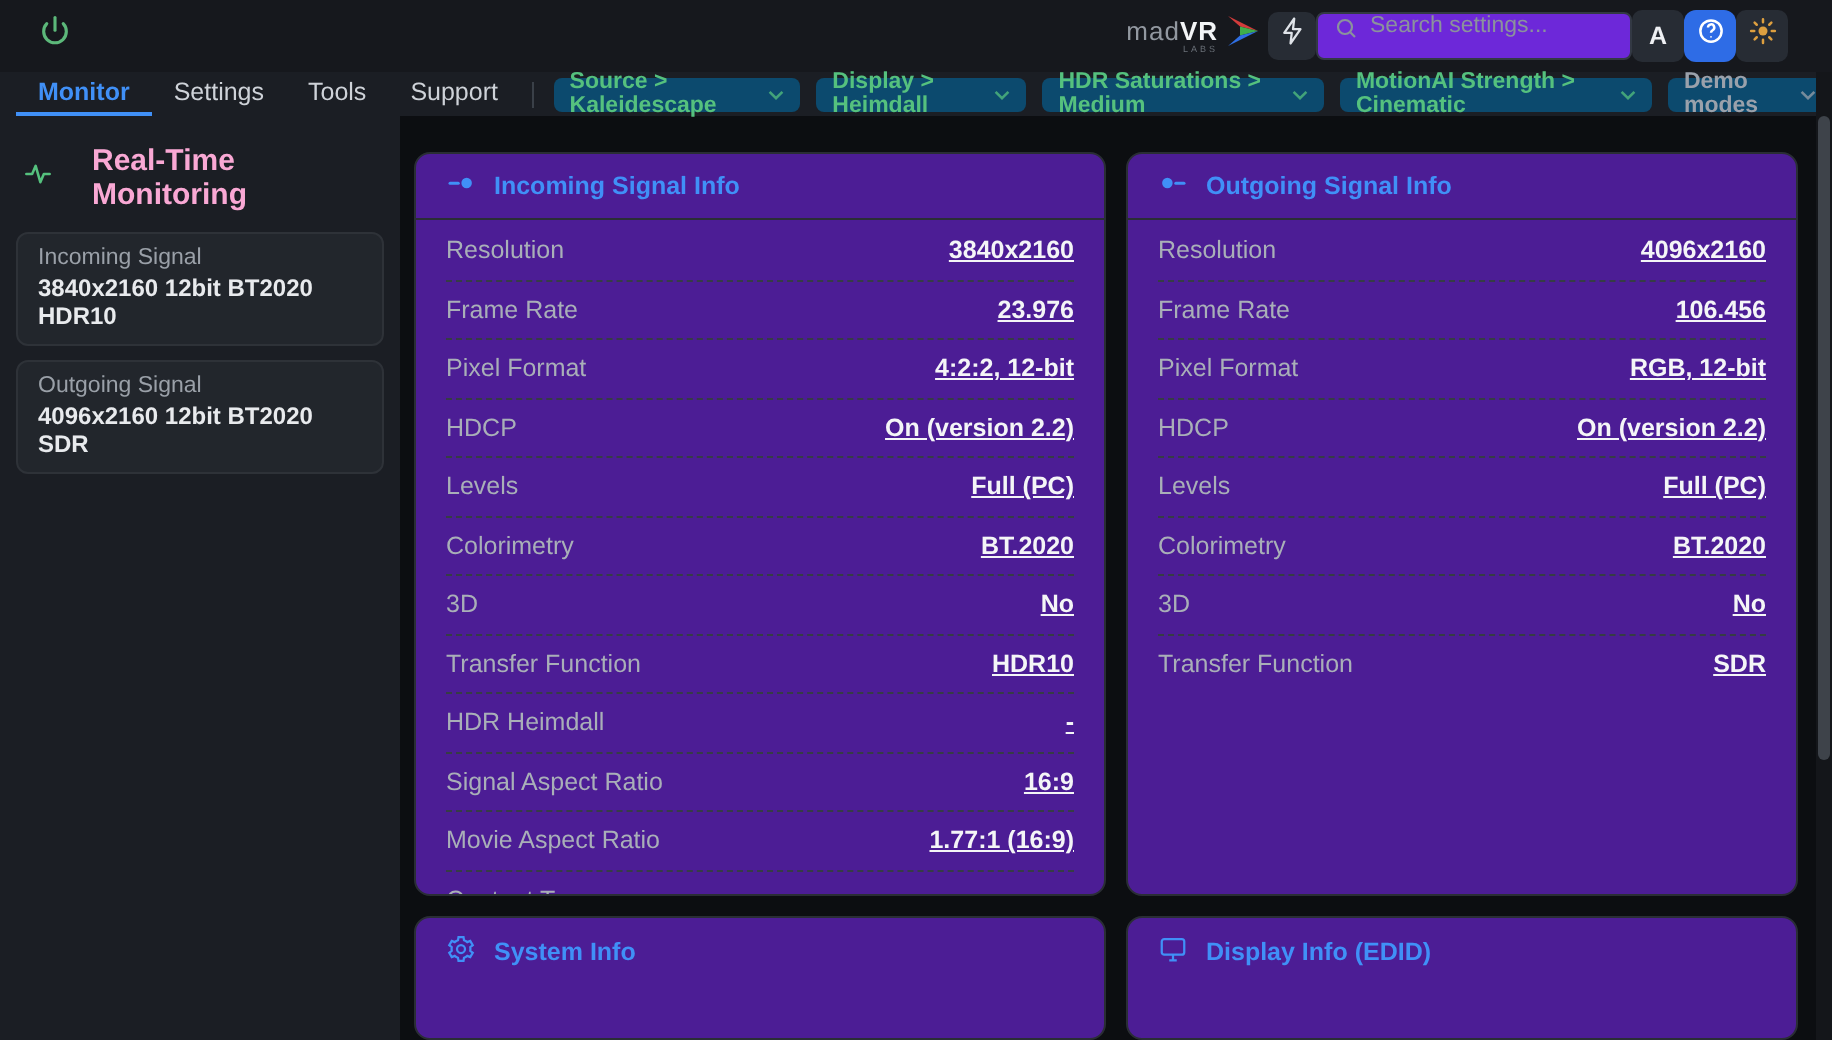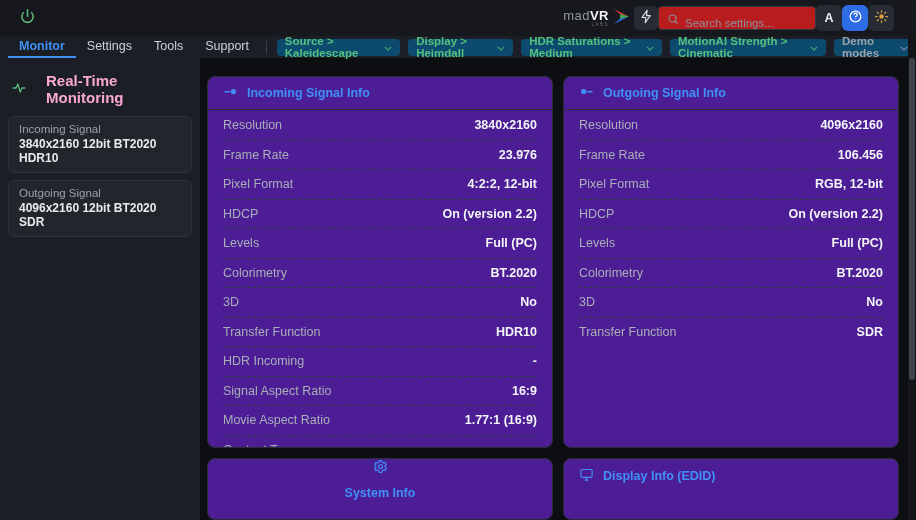--- a/index.html
+++ b/index.html
@@ -16,22 +16,22 @@
   .power-btn { color:#5cb87a; width:26px; height:26px; }
   .power-btn svg { width:17px; height:17px; }
   .spacer { flex:1; }
   .logo { display:flex; align-items:center; gap:4px; margin-right:4px; }
   .logo-text { display:flex; flex-direction:column; align-items:flex-end; line-height:1; }
   .logo-row { display:flex; align-items:baseline; }
   .logo-mad { color:#9298a0; font-size:13px; letter-spacing:.5px; }
   .logo-vr { color:#f2f4f6; font-size:13px; font-weight:700; letter-spacing:.5px; }
   .logo-labs { color:#6a7078; font-size:4.5px; letter-spacing:1.5px; margin-top:1px; }
   .boxed { background:#272c34; }
-  .search { width:158px; height:24px; background:#b91c1c; border:1px solid #333944;
-    border-radius:4px; display:flex; align-items:flex-end; gap:6px; padding:0 8px; }
+  .search { width:158px; height:24px; background:#6d28d9; border:1px solid #333944;
+    border-radius:4px; display:flex; align-items:flex-start; gap:6px; padding:0 8px; }
   .search svg { width:12px; height:12px; color:#8b929c; flex:0 0 auto; }
   .search input { background:transparent; border:none; outline:none; color:#c6cbd2;
     font-size:11.5px; width:100%; font-family:"Liberation Sans", sans-serif; }
   .search input::placeholder { color:#8b929c; }
   .font-btn { font-size:12.5px; font-weight:700; color:#eef0f3; width:26px; height:26px; }
   .help-btn { background:#2e6ce6; color:#ffffff; width:26px; height:26px; border-radius:6px; }
   .sun-btn { color:#dd9f3f; width:26px; height:26px; }
 
   
   .navbar { height:22px; background:#1b1e24; display:flex; align-items:stretch;
@@ -62,21 +62,21 @@
     grid-template-columns:346px 336px; gap:10px; align-content:start; }
   .panel { background:#4c1d95; border:1px solid #2a2e35; border-radius:8px; overflow:hidden; }
   .panel-header { display:flex; align-items:center; gap:9px; height:33px; padding:0 15px;
     color:#4090f7; font-size:12.5px; font-weight:700; border-bottom:1px solid #2a2e35; }
   .panel-header svg { width:15px; height:15px; flex:0 0 auto; }
   .rows { padding:1px 15px 6px; }
   .row { height:29.5px; display:flex; justify-content:space-between; align-items:center;
     font-size:12.5px; border-bottom:1px dashed #363c45; }
   .row:last-child { border-bottom:none; }
   .row .label { color:#a9afb8; }
-  .row .value { color:#f4f5f7; font-weight:600; text-align:right; }
+  .row .value { color:#f4f5f7; font-weight:600; text-align:right;text-decoration:underline; }
   .panel.stub { min-height:62px; }
 
   
   .scrollbar { position:absolute; right:0; top:36px; bottom:0; width:8px; background:#14161a; }
   .scrollbar .thumb { position:absolute; left:1px; top:22px; width:6px; height:322px;
     border-radius:3px; background:#3e434a; }
 </style>
 </head>
 <body>
 
@@ -284,21 +284,21 @@
               <span class="label">3D</span>
               <span class="value">No</span>
             </div>
 
             <div class="row">
               <span class="label">Transfer Function</span>
               <span class="value">HDR10</span>
             </div>
 
             <div class="row">
-              <span class="label">HDR Incoming</span>
+              <span class="label">HDR Heimdall</span>
               <span class="value">-</span>
             </div>
 
             <div class="row">
               <span class="label">Signal Aspect Ratio</span>
               <span class="value">16:9</span>
             </div>
 
             <div class="row">
               <span class="label">Movie Aspect Ratio</span>
@@ -360,21 +360,21 @@
             </div>
 
             <div class="row">
               <span class="label">Transfer Function</span>
               <span class="value">SDR</span>
             </div>
           </div>
       </div>
 
       <div class="panel stub">
-        <div class="panel-header" style="border-bottom:none;flex-direction:column;">
+        <div class="panel-header" style="border-bottom:none;">
           <span>
             <svg viewBox="0 0 24 24" fill="none" stroke="currentColor" stroke-width="1.8">
                 <circle cx="12" cy="12" r="3.2"></circle>
                 <path d="M19.4 13.5a7.6 7.6 0 0 0 0-3l2-1.5-2-3.5-2.4 1a7.6 7.6 0 0 0-2.6-1.5L14 2.5h-4l-.4 2.5a7.6 7.6 0 0 0-2.6 1.5l-2.4-1-2 3.5 2 1.5a7.6 7.6 0 0 0 0 3l-2 1.5 2 3.5 2.4-1a7.6 7.6 0 0 0 2.6 1.5l.4 2.5h4l.4-2.5a7.6 7.6 0 0 0 2.6-1.5l2.4 1 2-3.5z"></path>
               </svg>
           </span>
           <span>System Info</span>
         </div>
       </div>
 

